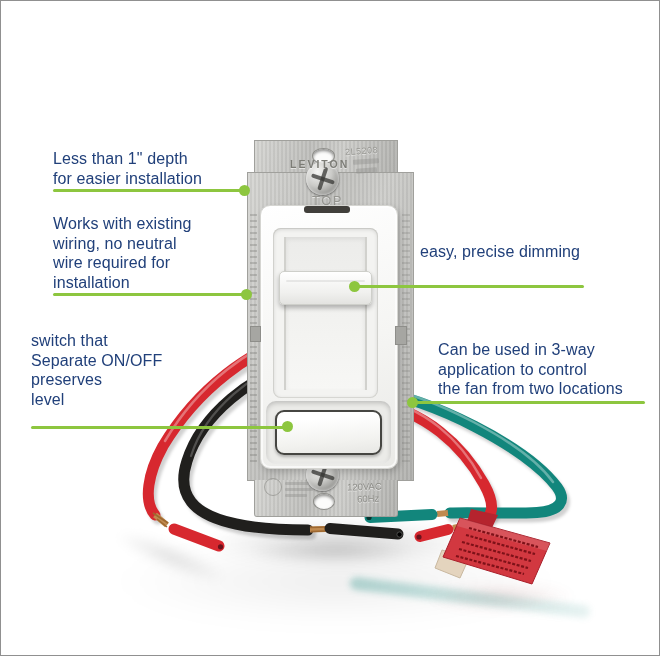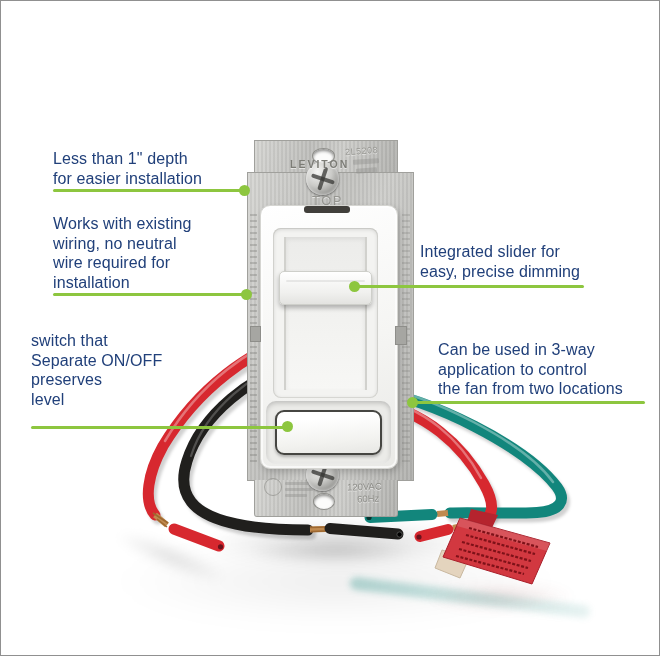--- a/index.html
+++ b/index.html
@@ -211,21 +211,20 @@
     <div class="callout" style="left:30px;top:330px;color:#21407a;">
       <div>switch that</div>
       <div>Separate ON/OFF</div>
       <div>preserves</div>
       <div>level</div>
     </div>
 
     <div class="callout-line" style="left:353px;top:284px;width:230px;background:#8dc63f;"></div>
     <div class="callout-dot" style="left:348px;top:280px;background:#8dc63f;"></div>
     <div class="callout" style="left:419px;top:241px;color:#21407a;">
-      <div>Integrated slider for</div>
       <div>easy, precise dimming</div>
     </div>
 
     <div class="callout-line" style="left:411px;top:400px;width:233px;background:#8dc63f;"></div>
     <div class="callout-dot" style="left:406px;top:396px;background:#8dc63f;"></div>
     <div class="callout" style="left:437px;top:339px;color:#21407a;">
       <div>Can be used in 3-way</div>
       <div>application to control</div>
       <div>the fan from two locations</div>
     </div>

